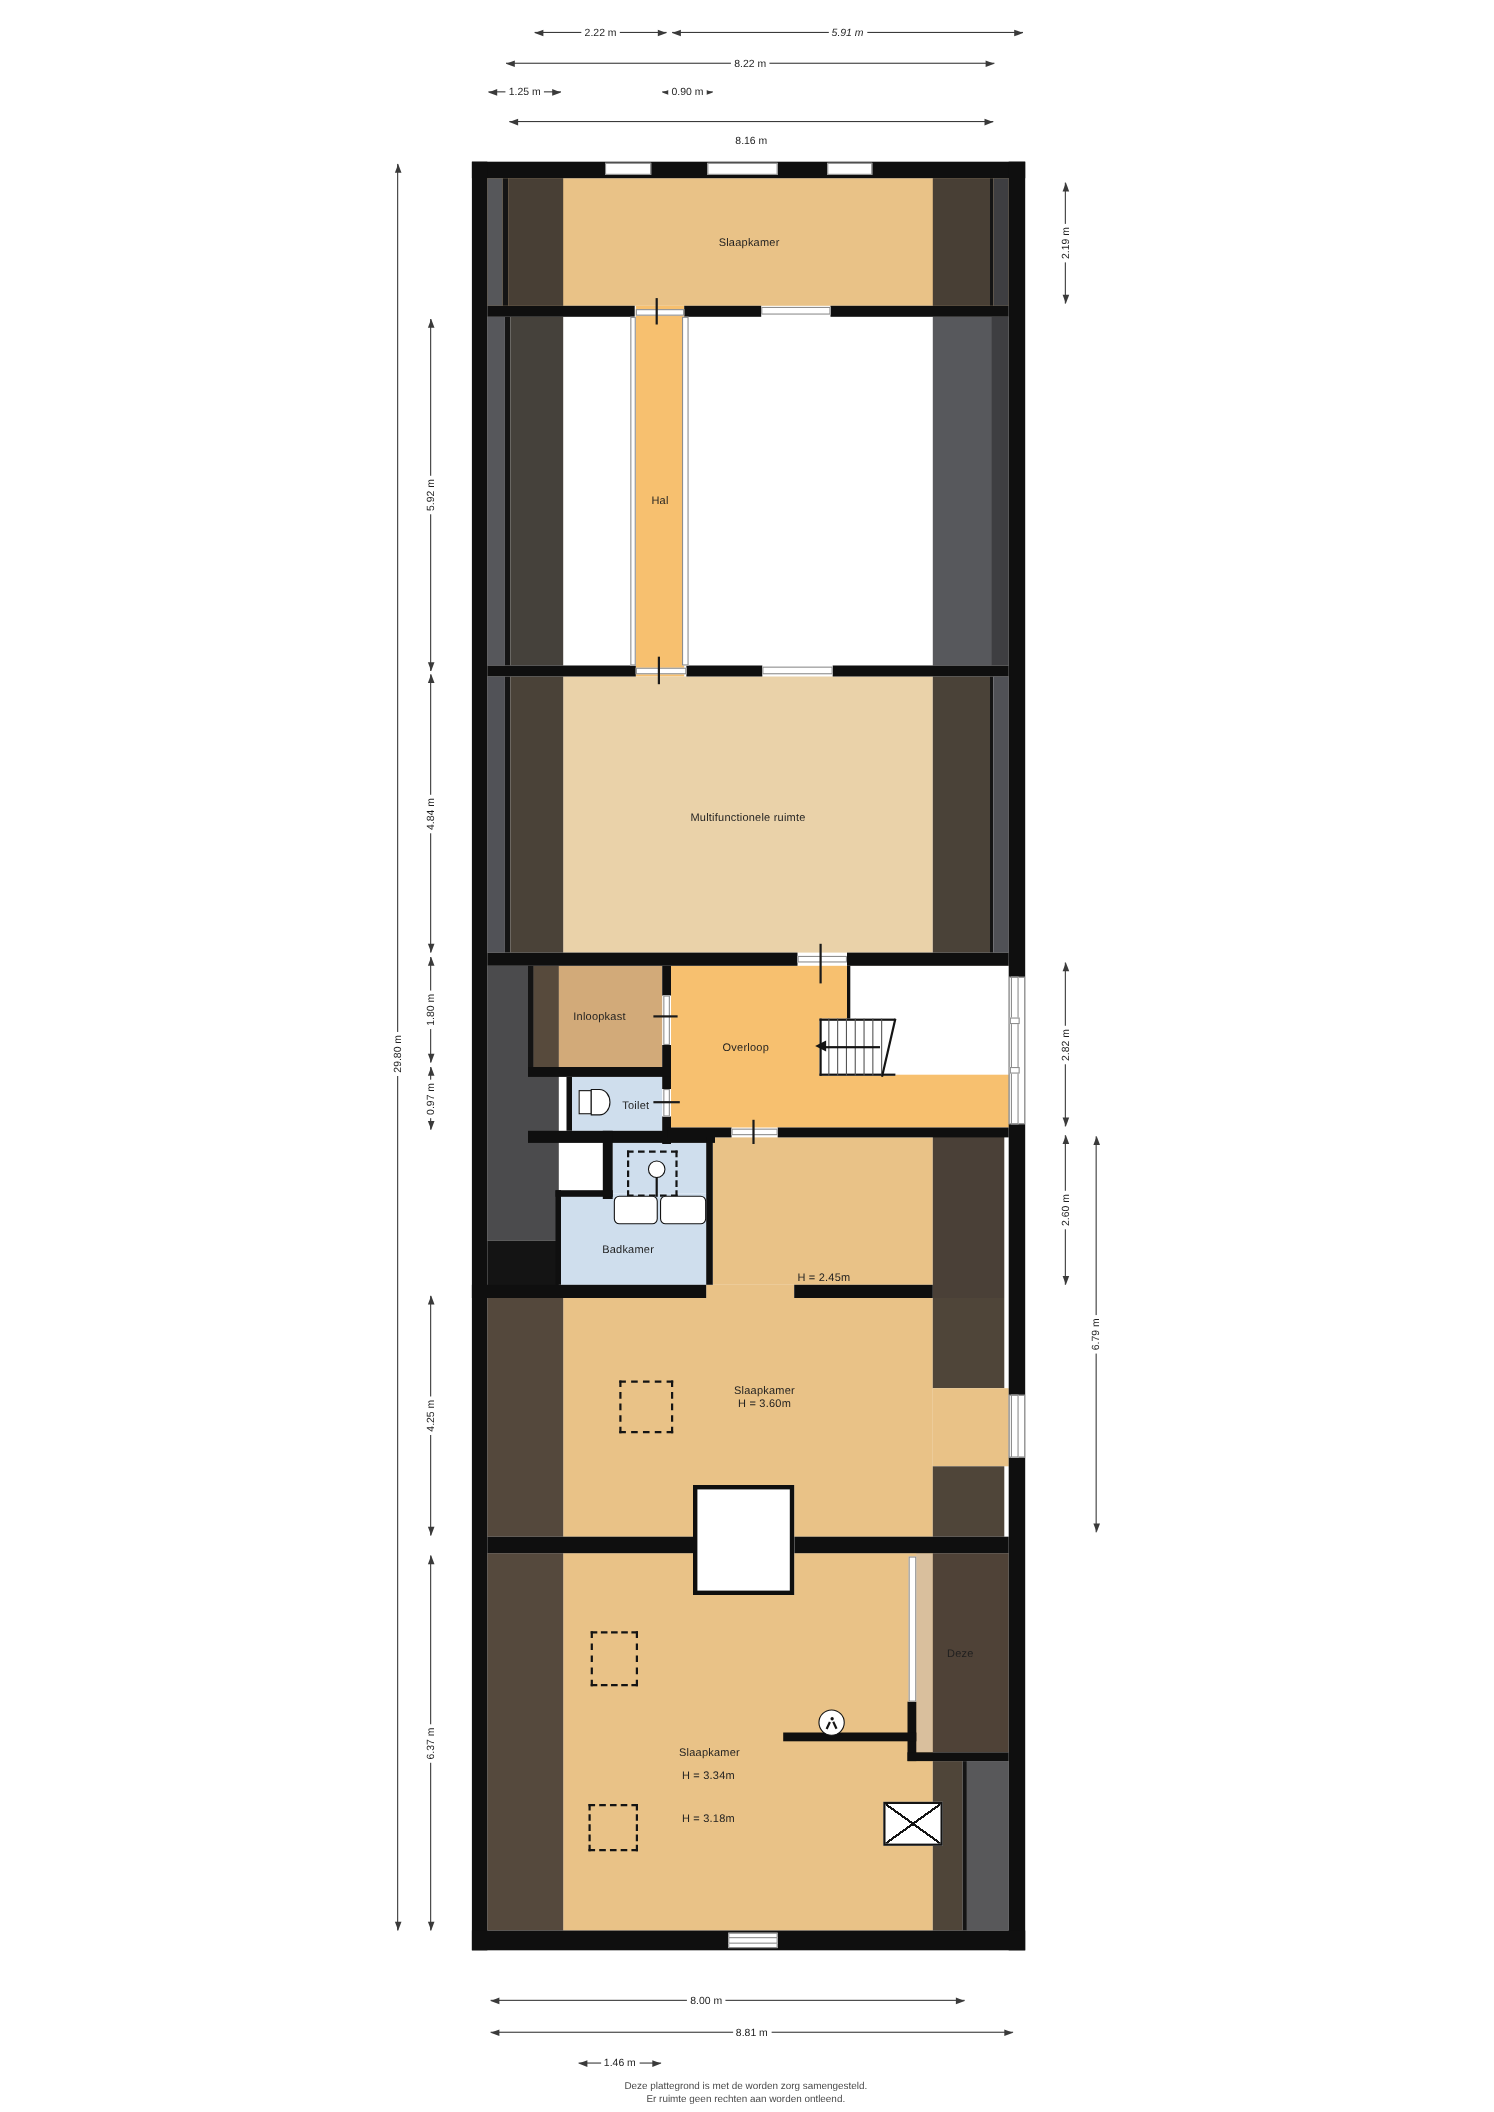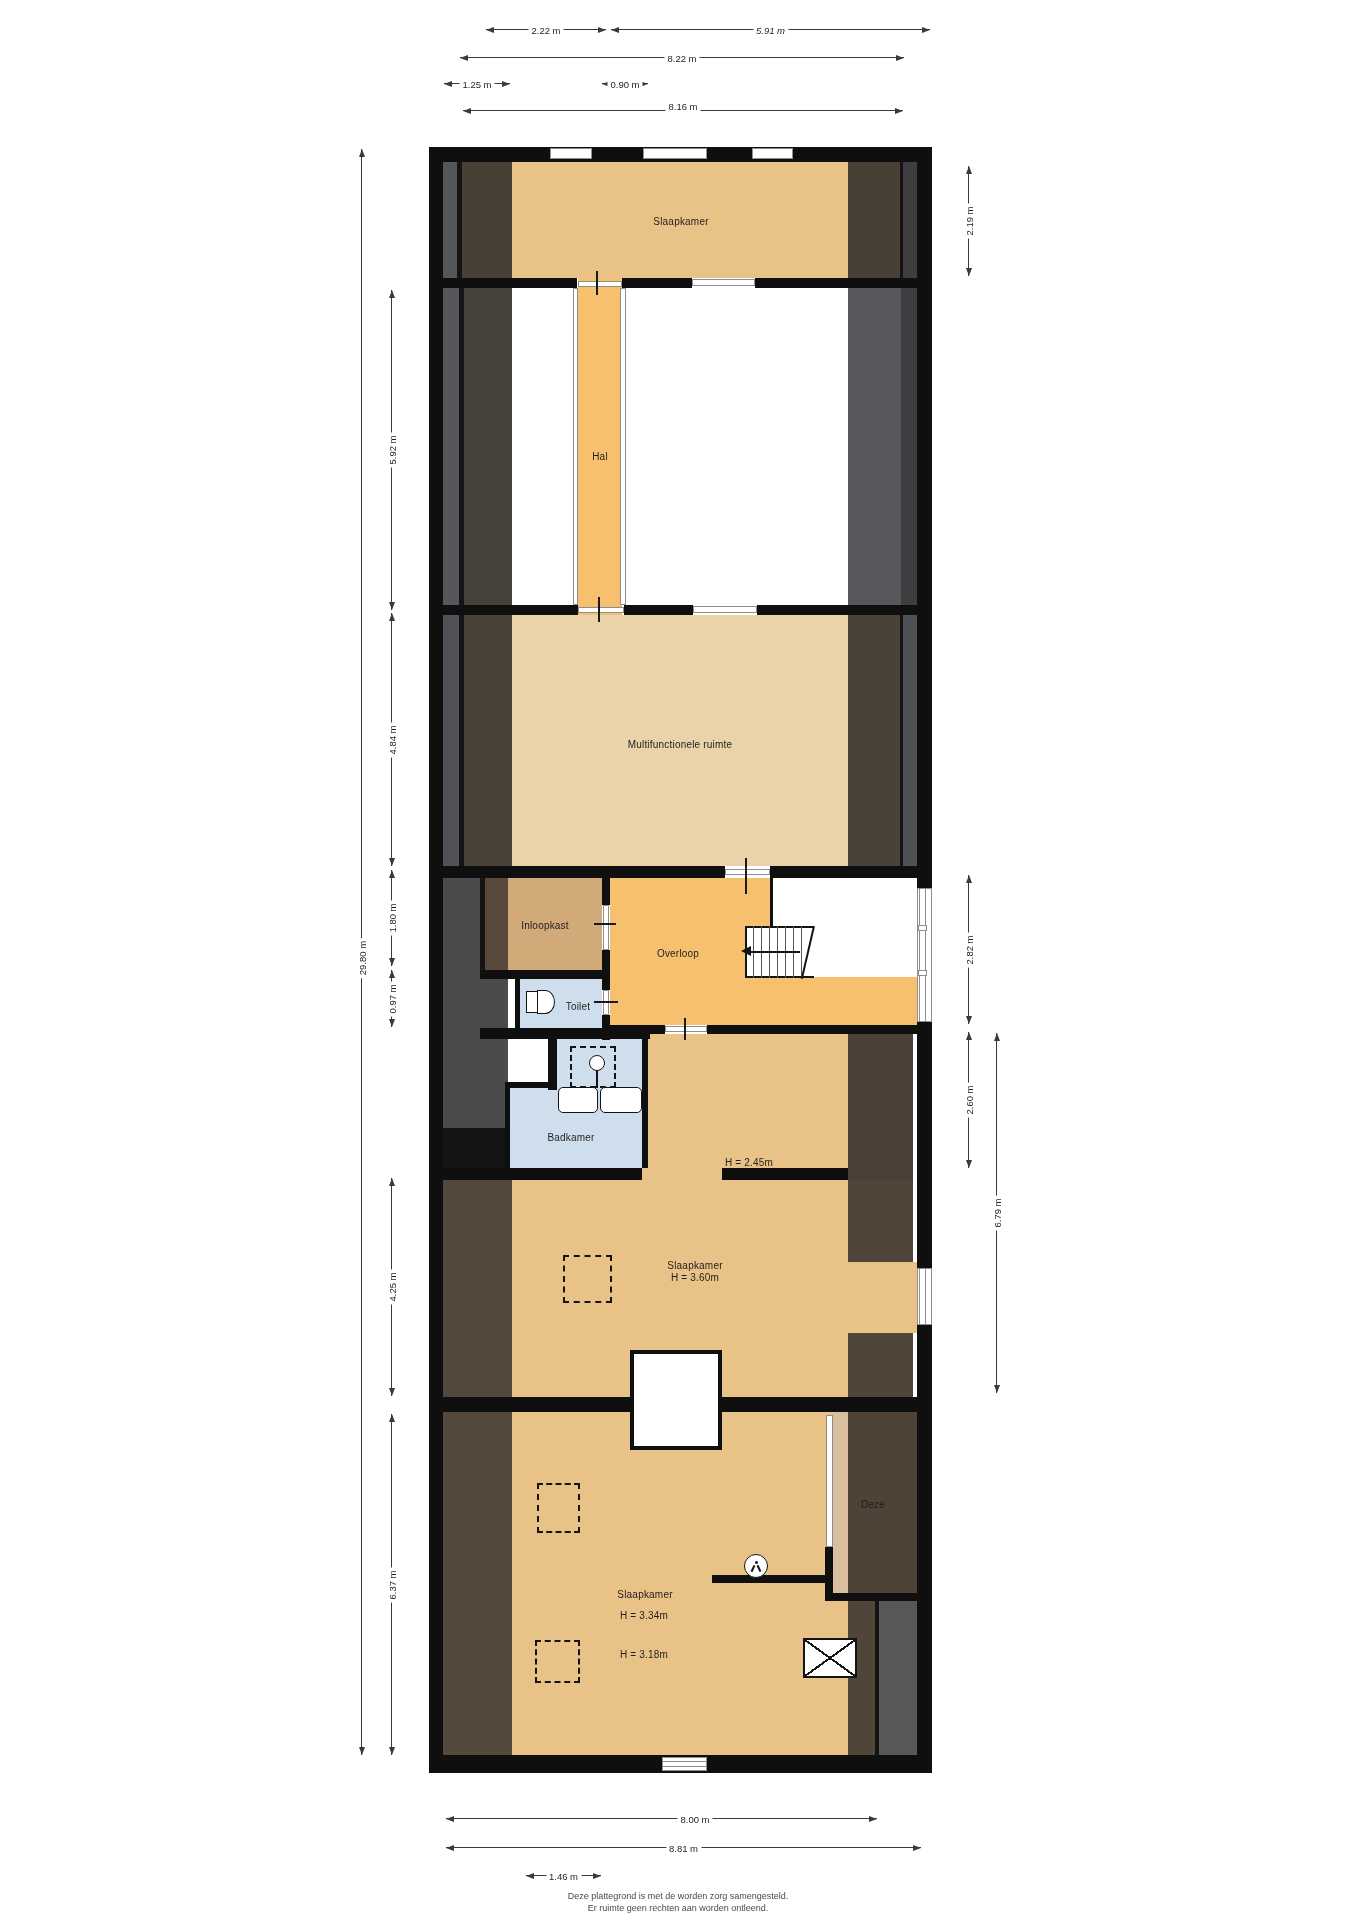--- a/index.html
+++ b/index.html
@@ -187,25 +187,25 @@
     <div class="abs arr" style="left: 444px; top: 80.5px; border-top: 3px solid transparent; border-bottom: 3px solid transparent; border-right: 8px solid rgb(58, 58, 58);"></div>
     <div class="abs arr" style="left: 502px; top: 80.5px; border-top: 3px solid transparent; border-bottom: 3px solid transparent; border-left: 8px solid rgb(58, 58, 58);"></div>
     <div class="abs dimlbl" style="left: 477px; top: 83.5px;">1.25 m</div>
     <div class="abs dimline" style="left: 602px; top: 83px; width: 46px; height: 1px;"></div>
     <div class="abs arr" style="left: 602px; top: 80.5px; border-top: 3px solid transparent; border-bottom: 3px solid transparent; border-right: 8px solid rgb(58, 58, 58);"></div>
     <div class="abs arr" style="left: 640px; top: 80.5px; border-top: 3px solid transparent; border-bottom: 3px solid transparent; border-left: 8px solid rgb(58, 58, 58);"></div>
     <div class="abs dimlbl" style="left: 625px; top: 83.5px;">0.90 m</div>
     <div class="abs dimline" style="left: 463px; top: 110px; width: 440px; height: 1px;"></div>
     <div class="abs arr" style="left: 463px; top: 107.5px; border-top: 3px solid transparent; border-bottom: 3px solid transparent; border-right: 8px solid rgb(58, 58, 58);"></div>
     <div class="abs arr" style="left: 895px; top: 107.5px; border-top: 3px solid transparent; border-bottom: 3px solid transparent; border-left: 8px solid rgb(58, 58, 58);"></div>
-    <div class="abs dimlbl" style="left: 683px; top: 106px;">8.16 m</div>
+    <div class="abs dimlbl" style="left: 683px; top: 128px;">8.16 m</div>
     <div class="abs dimline" style="left: 446px; top: 1818px; width: 431px; height: 1px;"></div>
     <div class="abs arr" style="left: 446px; top: 1815.5px; border-top: 3px solid transparent; border-bottom: 3px solid transparent; border-right: 8px solid rgb(58, 58, 58);"></div>
     <div class="abs arr" style="left: 869px; top: 1815.5px; border-top: 3px solid transparent; border-bottom: 3px solid transparent; border-left: 8px solid rgb(58, 58, 58);"></div>
-    <div class="abs dimlbl" style="left: 695px; top: 1818.5px;">8.00 m</div>
+    <div class="abs dimlbl" style="left: 642px; top: 1818.5px;">8.00 m</div>
     <div class="abs dimline" style="left: 446px; top: 1847px; width: 475px; height: 1px;"></div>
     <div class="abs arr" style="left: 446px; top: 1844.5px; border-top: 3px solid transparent; border-bottom: 3px solid transparent; border-right: 8px solid rgb(58, 58, 58);"></div>
     <div class="abs arr" style="left: 913px; top: 1844.5px; border-top: 3px solid transparent; border-bottom: 3px solid transparent; border-left: 8px solid rgb(58, 58, 58);"></div>
     <div class="abs dimlbl" style="left: 683.5px; top: 1847.5px;">8.81 m</div>
     <div class="abs dimline" style="left: 526px; top: 1875px; width: 75px; height: 1px;"></div>
     <div class="abs arr" style="left: 526px; top: 1872.5px; border-top: 3px solid transparent; border-bottom: 3px solid transparent; border-right: 8px solid rgb(58, 58, 58);"></div>
     <div class="abs arr" style="left: 593px; top: 1872.5px; border-top: 3px solid transparent; border-bottom: 3px solid transparent; border-left: 8px solid rgb(58, 58, 58);"></div>
     <div class="abs dimlbl" style="left: 563.5px; top: 1875.5px;">1.46 m</div>
     <div class="abs dimline" style="left: 361px; top: 149px; width: 1px; height: 1606px;"></div>
     <div class="abs arr" style="left: 358.5px; top: 149px; border-left: 3px solid transparent; border-right: 3px solid transparent; border-bottom: 8px solid rgb(58, 58, 58);"></div>

